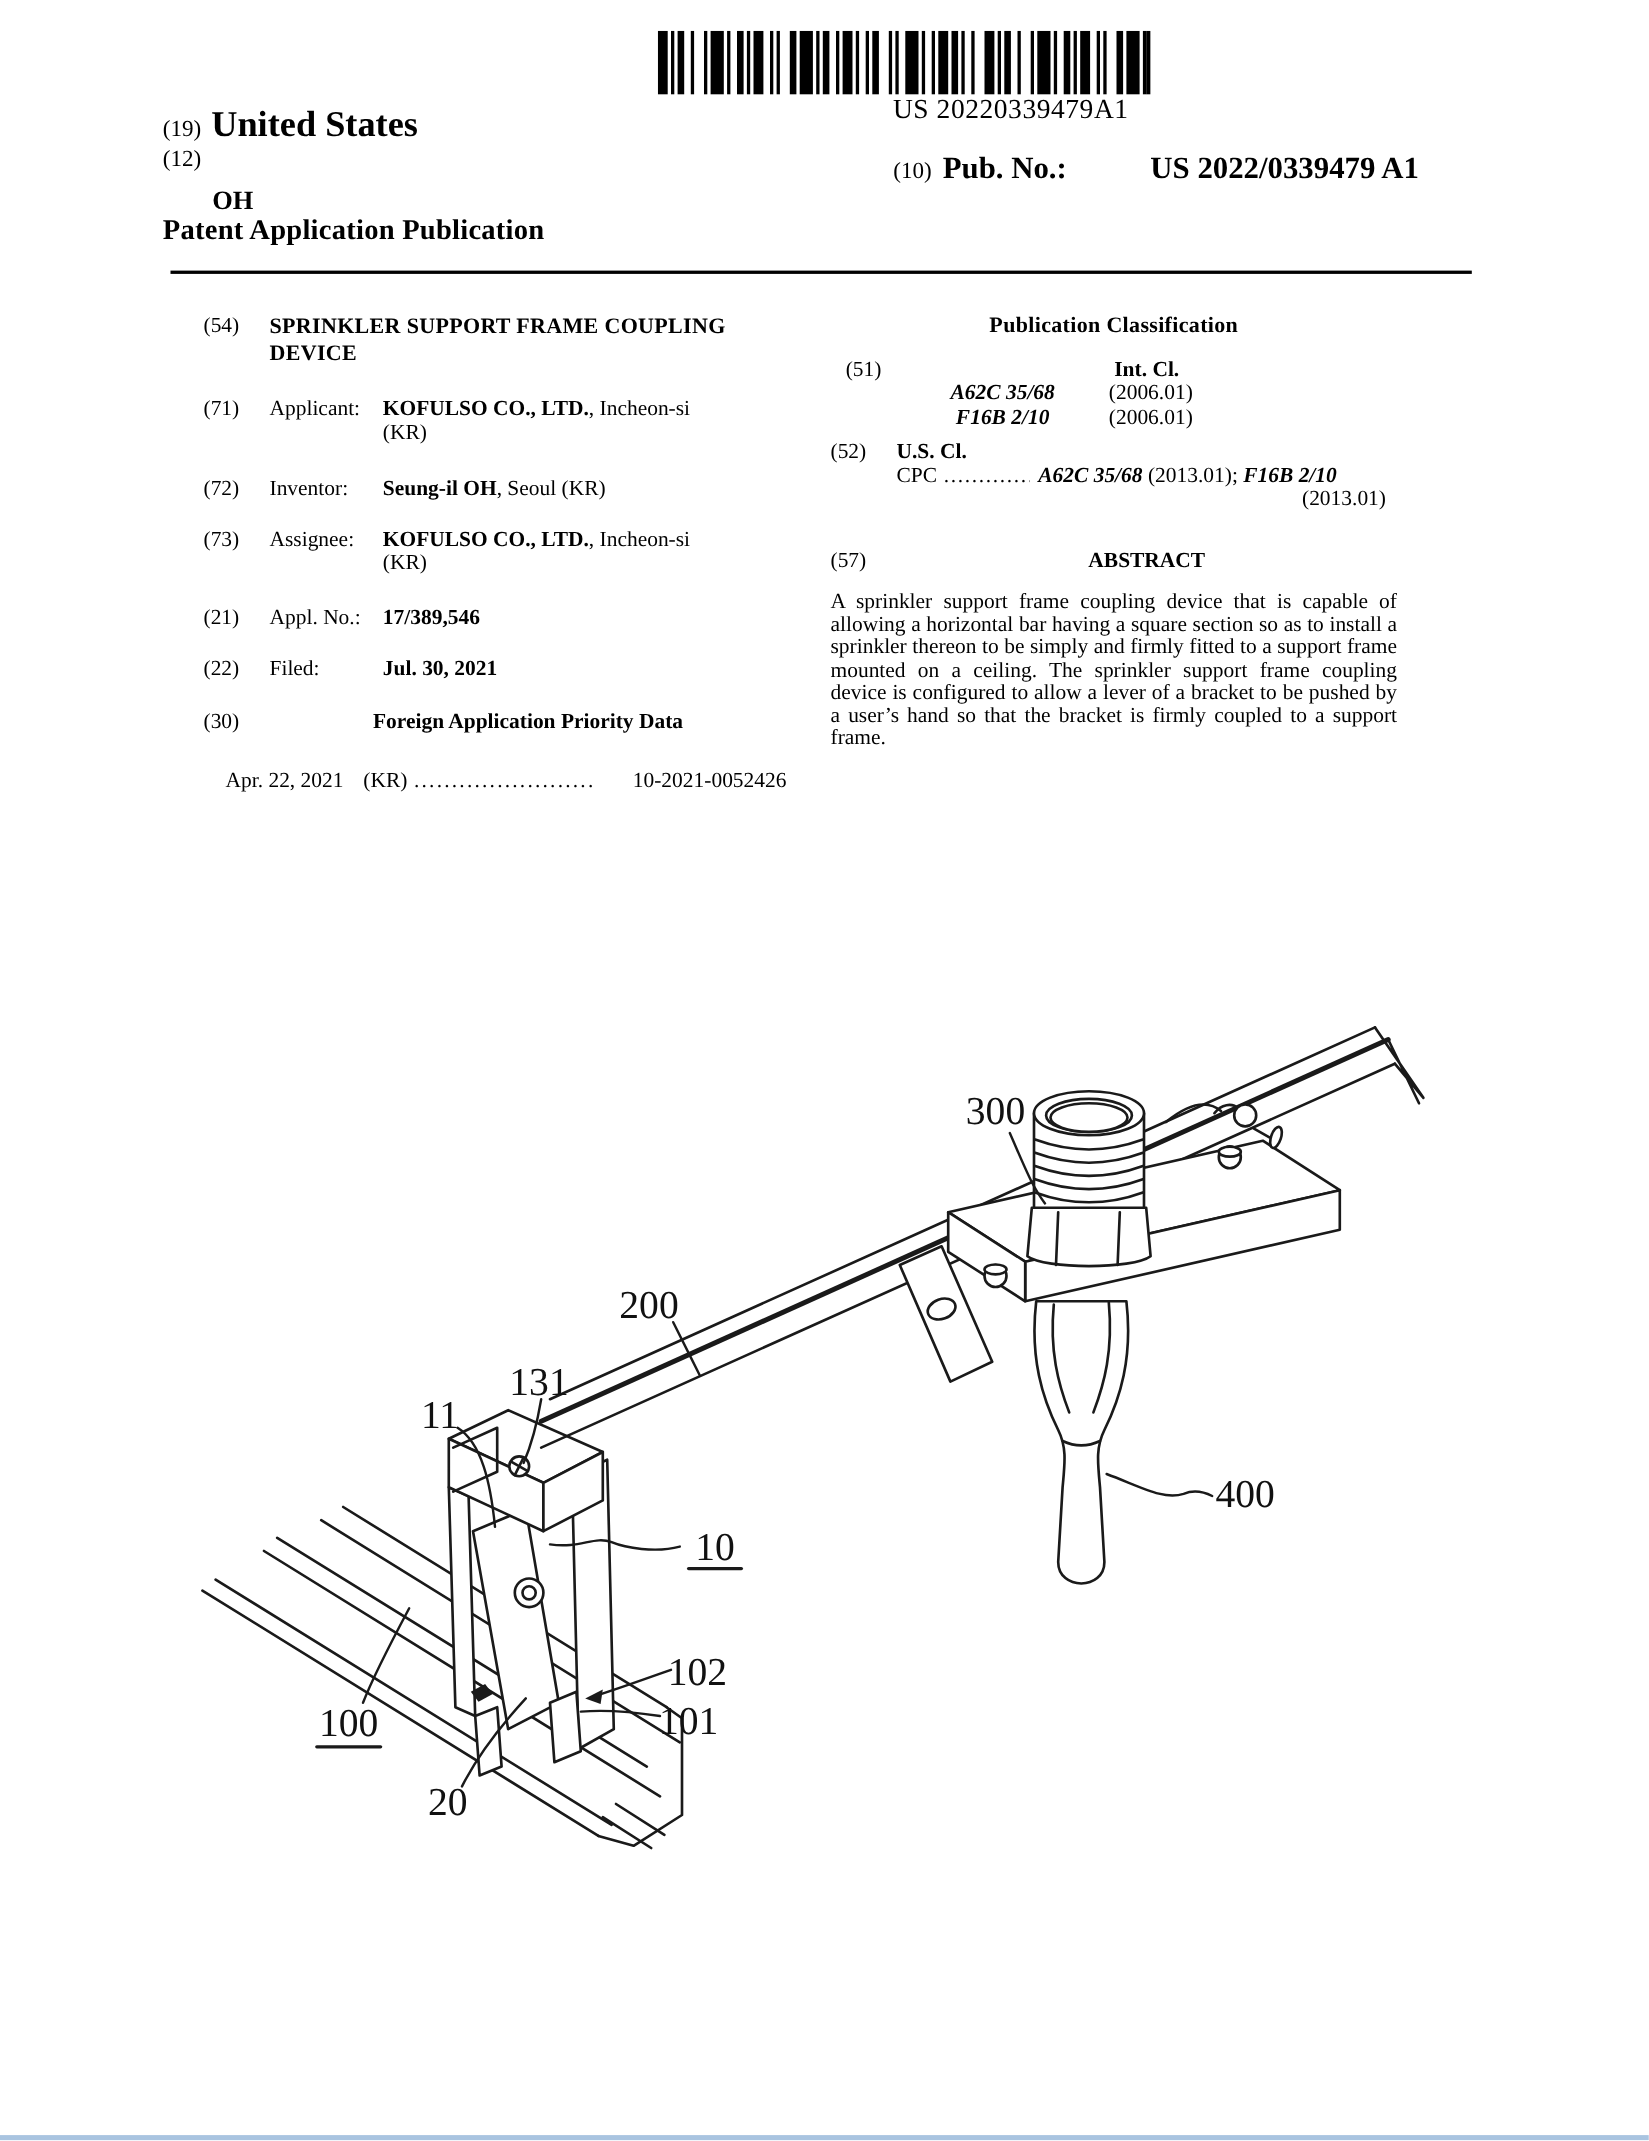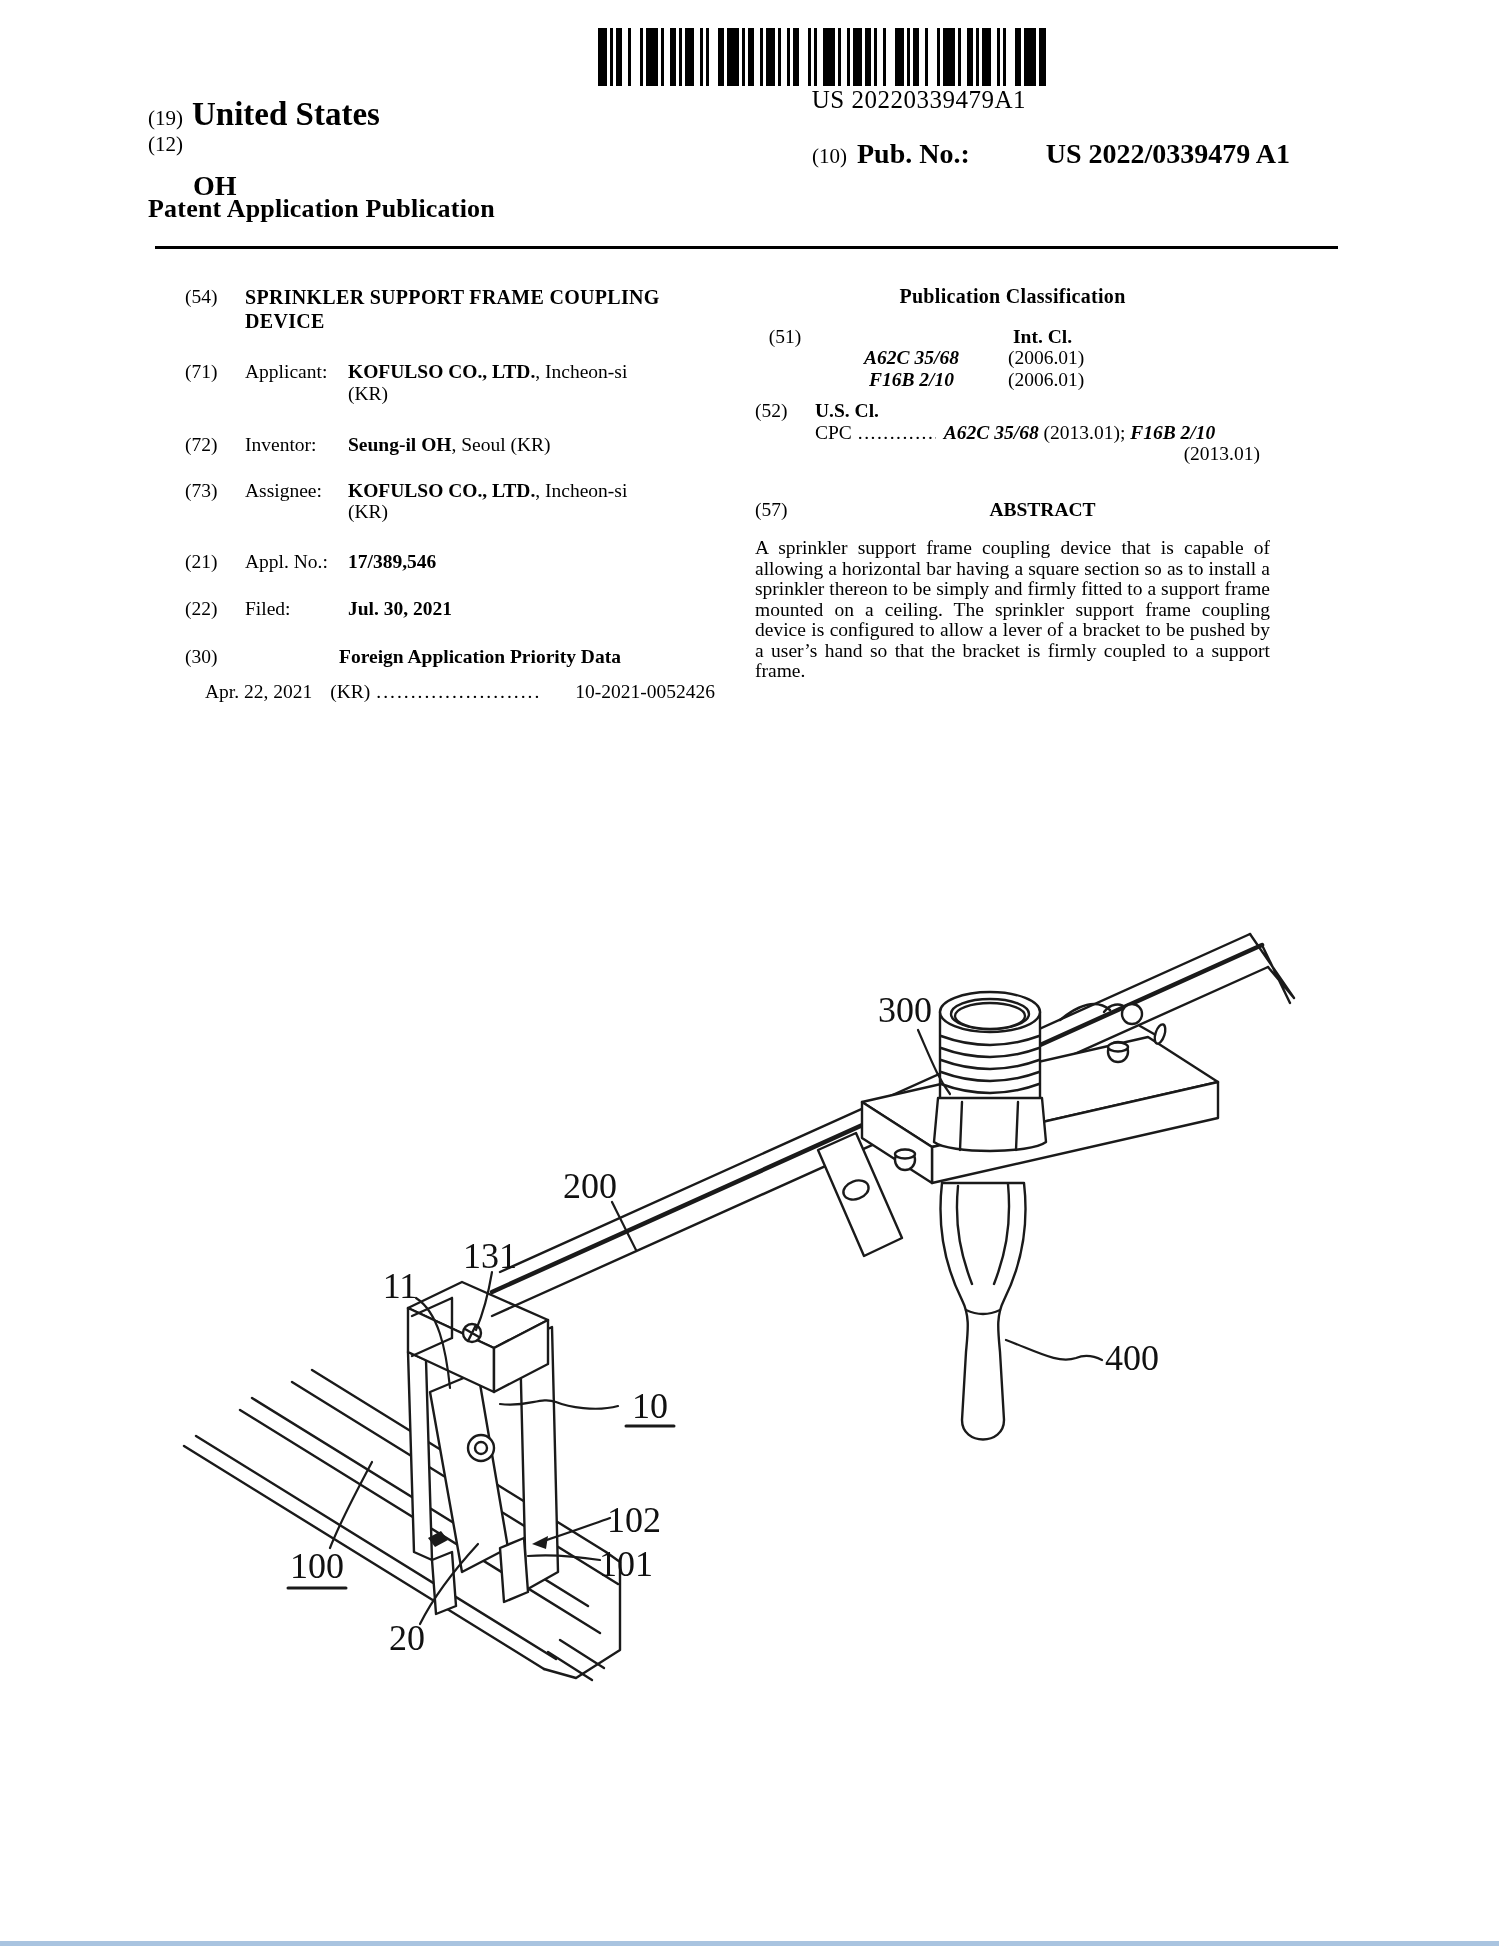--- a/index.html
+++ b/index.html
@@ -7,41 +7,41 @@
         font-family:"Liberation Serif",serif;color:#000;overflow:hidden;}
   .code{font-size:21px;}
   
   .barcode{position:absolute;left:598px;top:28px;width:448px;height:58px;}
   .barcode-text{position:absolute;left:576px;top:86px;width:450px;text-align:right;
                 font-size:25px;letter-spacing:.5px;}
   .h19{position:absolute;left:148px;top:96px;display:flex;align-items:baseline;gap:9px;}
   .h19 .big{font-size:33px;font-weight:bold;}
   .h12{position:absolute;left:148px;top:132px;display:flex;align-items:baseline;gap:9px;flex-direction:column;}
   .h12 .big{font-size:26px;font-weight:bold;letter-spacing:.2px;margin-top:28px;}
-  .surname{position:absolute;left:193px;top:170px;font-size:28px;font-weight:bold;}
+  .surname{position:absolute;left:193px;top:170px;font-size:24px;font-weight:bold;}
   .pubno,.pubdate{position:absolute;left:812px;width:478px;display:flex;align-items:baseline;gap:10px;}
   .pubno{top:138px;}
   .pubdate{top:170px;}
   .publabel{font-size:28px;font-weight:bold;}
   .pubval{font-size:28px;font-weight:bold;margin-left:auto;}
   .hrule{position:absolute;left:155px;top:246px;width:1183px;height:3px;background:#000;}
   
   .col-left{position:absolute;left:185px;top:286px;width:530px;font-size:19.5px;line-height:21.5px;}
   .col-right{position:absolute;left:755px;top:286px;width:515px;font-size:19.5px;line-height:21.5px;}
   .frow{display:flex;}
   .fnum{width:60px;flex:none;}
   .flabel{width:103px;flex:none;}
   .fval{flex:1;}
   .b{font-weight:bold;}
   .bi{font-weight:bold;font-style:italic;}
   .titleblock{font-weight:bold;font-size:20px;line-height:23.5px;letter-spacing:.3px;}
   .mt28{margin-top:28px;} .mt30{margin-top:30px;} .mt24{margin-top:24px;}
   .mt26{margin-top:26px;} .mt18{margin-top:18px;text-align:center;}
   .fheading{flex:1;text-align:center;font-weight:bold;}
-  .prow{display:flex;padding-left:20px;margin-top:14px;align-items:baseline;}
+  .prow{display:flex;padding-left:20px;margin-top:32px;align-items:baseline;}
   .pcountry{margin-left:18px;}
   .pdots{flex:1;overflow:hidden;white-space:nowrap;margin:0 6px;letter-spacing:2px;}
   .pchead{text-align:center;font-weight:bold;font-size:20px;letter-spacing:.3px;}
   .crow{display:flex;}
   .clsrow{display:flex;}
   .clsname{width:193px;flex:none;}
   .cpcline{display:flex;white-space:nowrap;align-items:center;}
   .cpcdots{width:78px;overflow:hidden;letter-spacing:1.5px;margin:0 8px 0 6px;flex:none;}
   .cpccont{text-align:right;padding-right:10px;}
   .abstract{margin-top:18px;text-align:justify;line-height:20.5px;}

